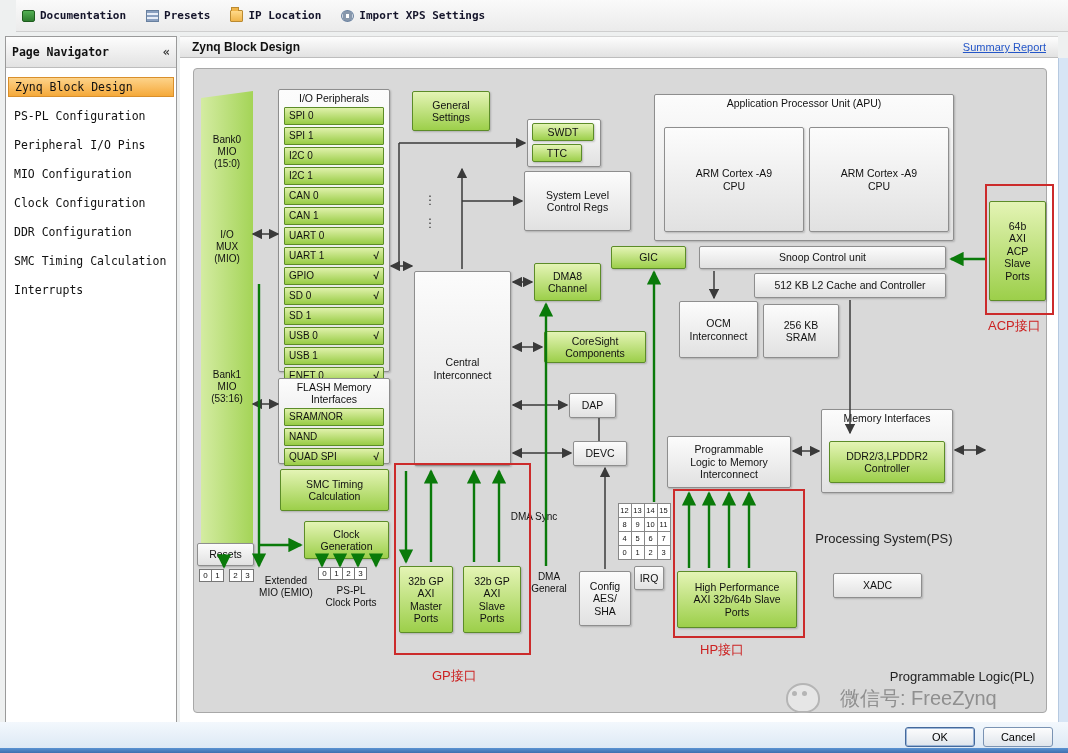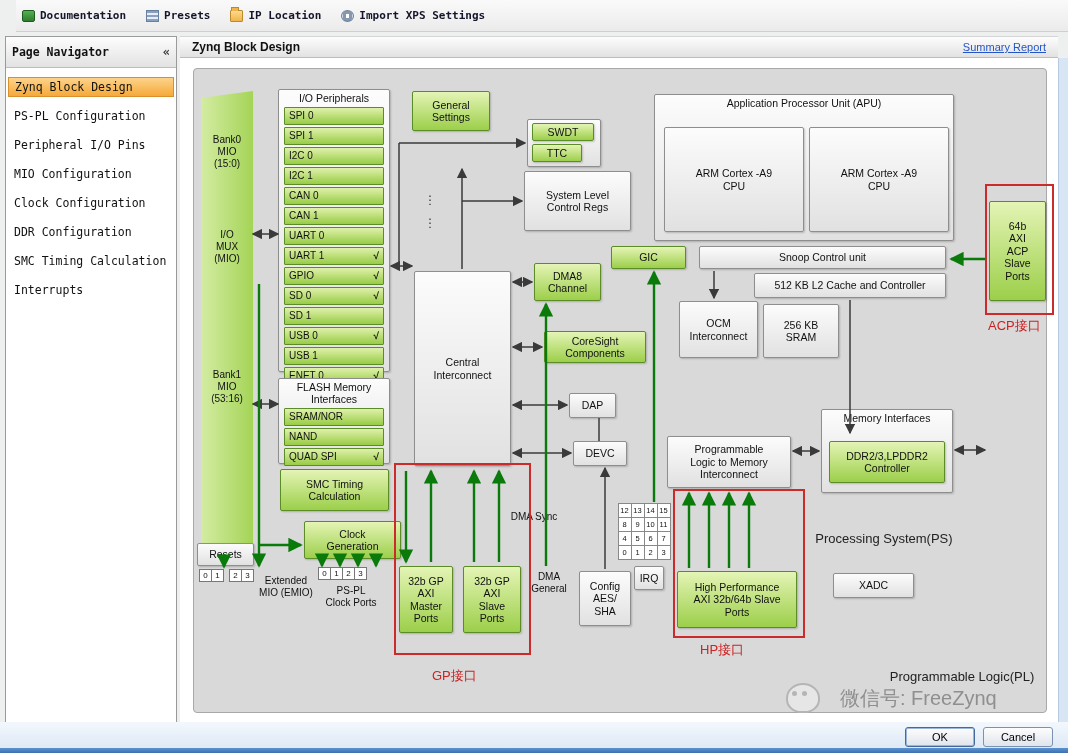--- a/index.html
+++ b/index.html
@@ -189,21 +189,21 @@
 
   <div class="blk" style="left:473px;top:367px;width:124px;height:52px">Programmable
 Logic to Memory
 Interconnect</div>
   <div class="blk colbox" style="left:627px;top:340px;width:132px;height:84px">
     <div class="boxtitle">Memory Interfaces</div>
   </div>
   <div class="blk grn" style="left:635px;top:372px;width:116px;height:42px">DDR2/3,LPDDR2
 Controller</div>
 
-  <div class="blk grn" style="left:110px;top:452px;width:97px;height:38px">Clock
+  <div class="blk grn" style="left:110px;top:452px;width:85px;height:38px">Clock
 Generation</div>
   <div class="blk" style="left:3px;top:474px;width:57px;height:23px">Resets</div>
 
   <div class="cells" style="left:5px;top:500px">
     <div class="cell">0</div>
     <div class="cell">1</div>
   </div>
   <div class="cells" style="left:35px;top:500px">
     <div class="cell">2</div>
     <div class="cell">3</div>
@@ -253,21 +253,21 @@
     <div class="gcell">0</div>
       <div class="gcell">1</div>
       <div class="gcell">2</div>
       <div class="gcell">3</div>
   </div>
 
   <div class="blk grn" style="left:483px;top:502px;width:120px;height:57px">High Performance
 AXI 32b/64b Slave
 Ports</div>
 
-  <div class="blk" style="left:639px;top:504px;width:81px;height:25px">XADC</div>
+  <div class="blk" style="left:639px;top:504px;width:89px;height:25px">XADC</div>
 
   <div class="blk grn" style="left:795px;top:132px;width:57px;height:100px">64b
 AXI
 ACP
 Slave
 Ports</div>
 
   <div class="lbl biglbl" style="left:615px;top:462px;width:150px">Processing System(PS)</div>
   <div class="lbl biglbl" style="left:688px;top:600px;width:160px">Programmable Logic(PL)</div>
 

